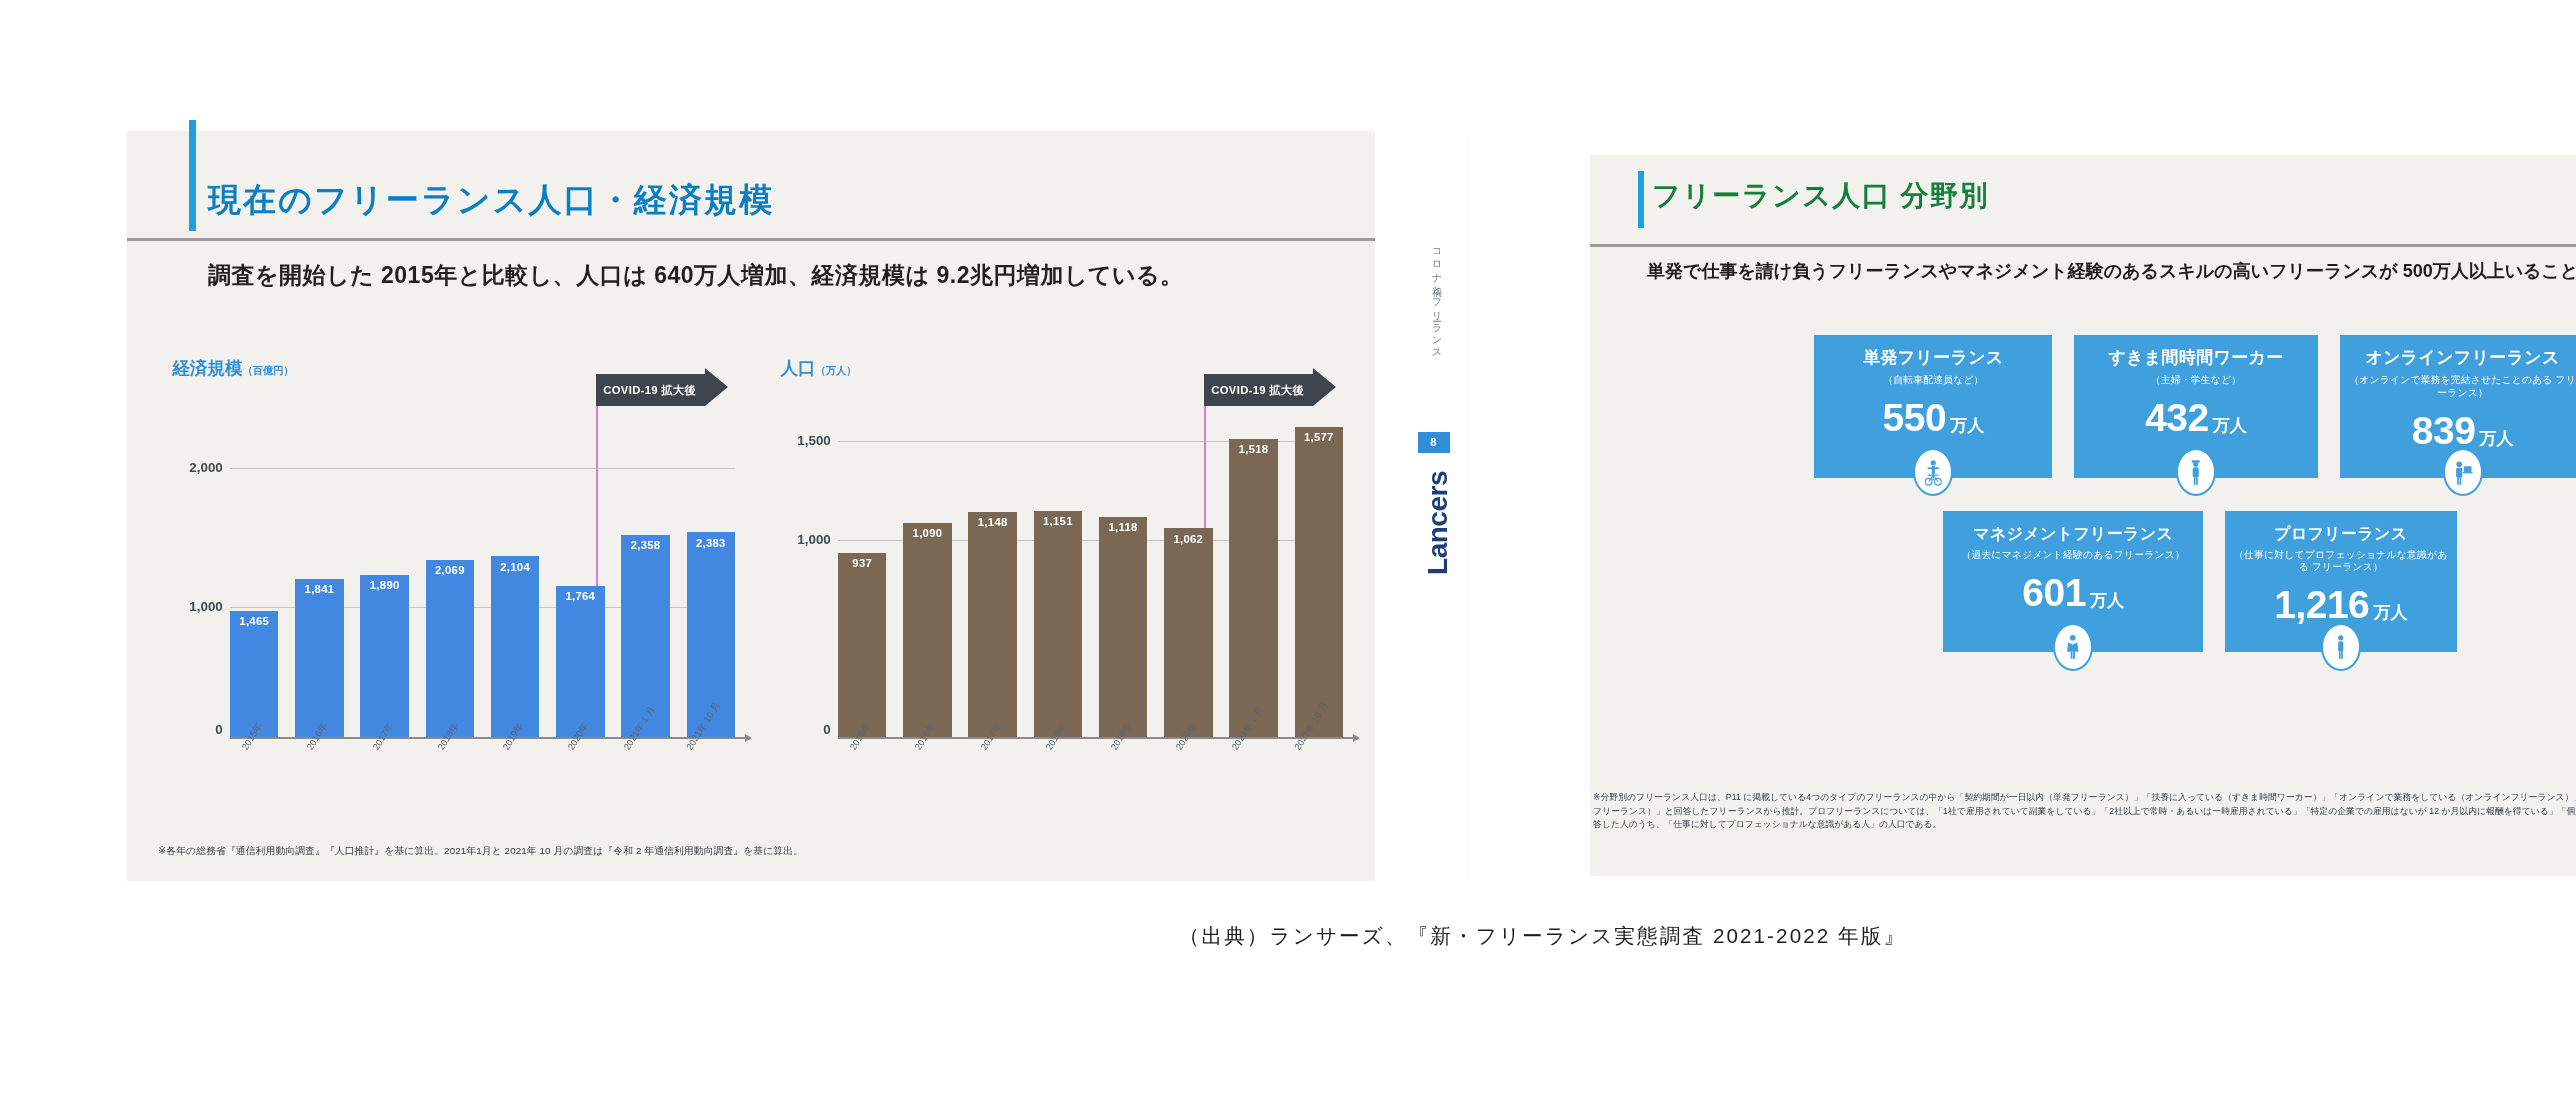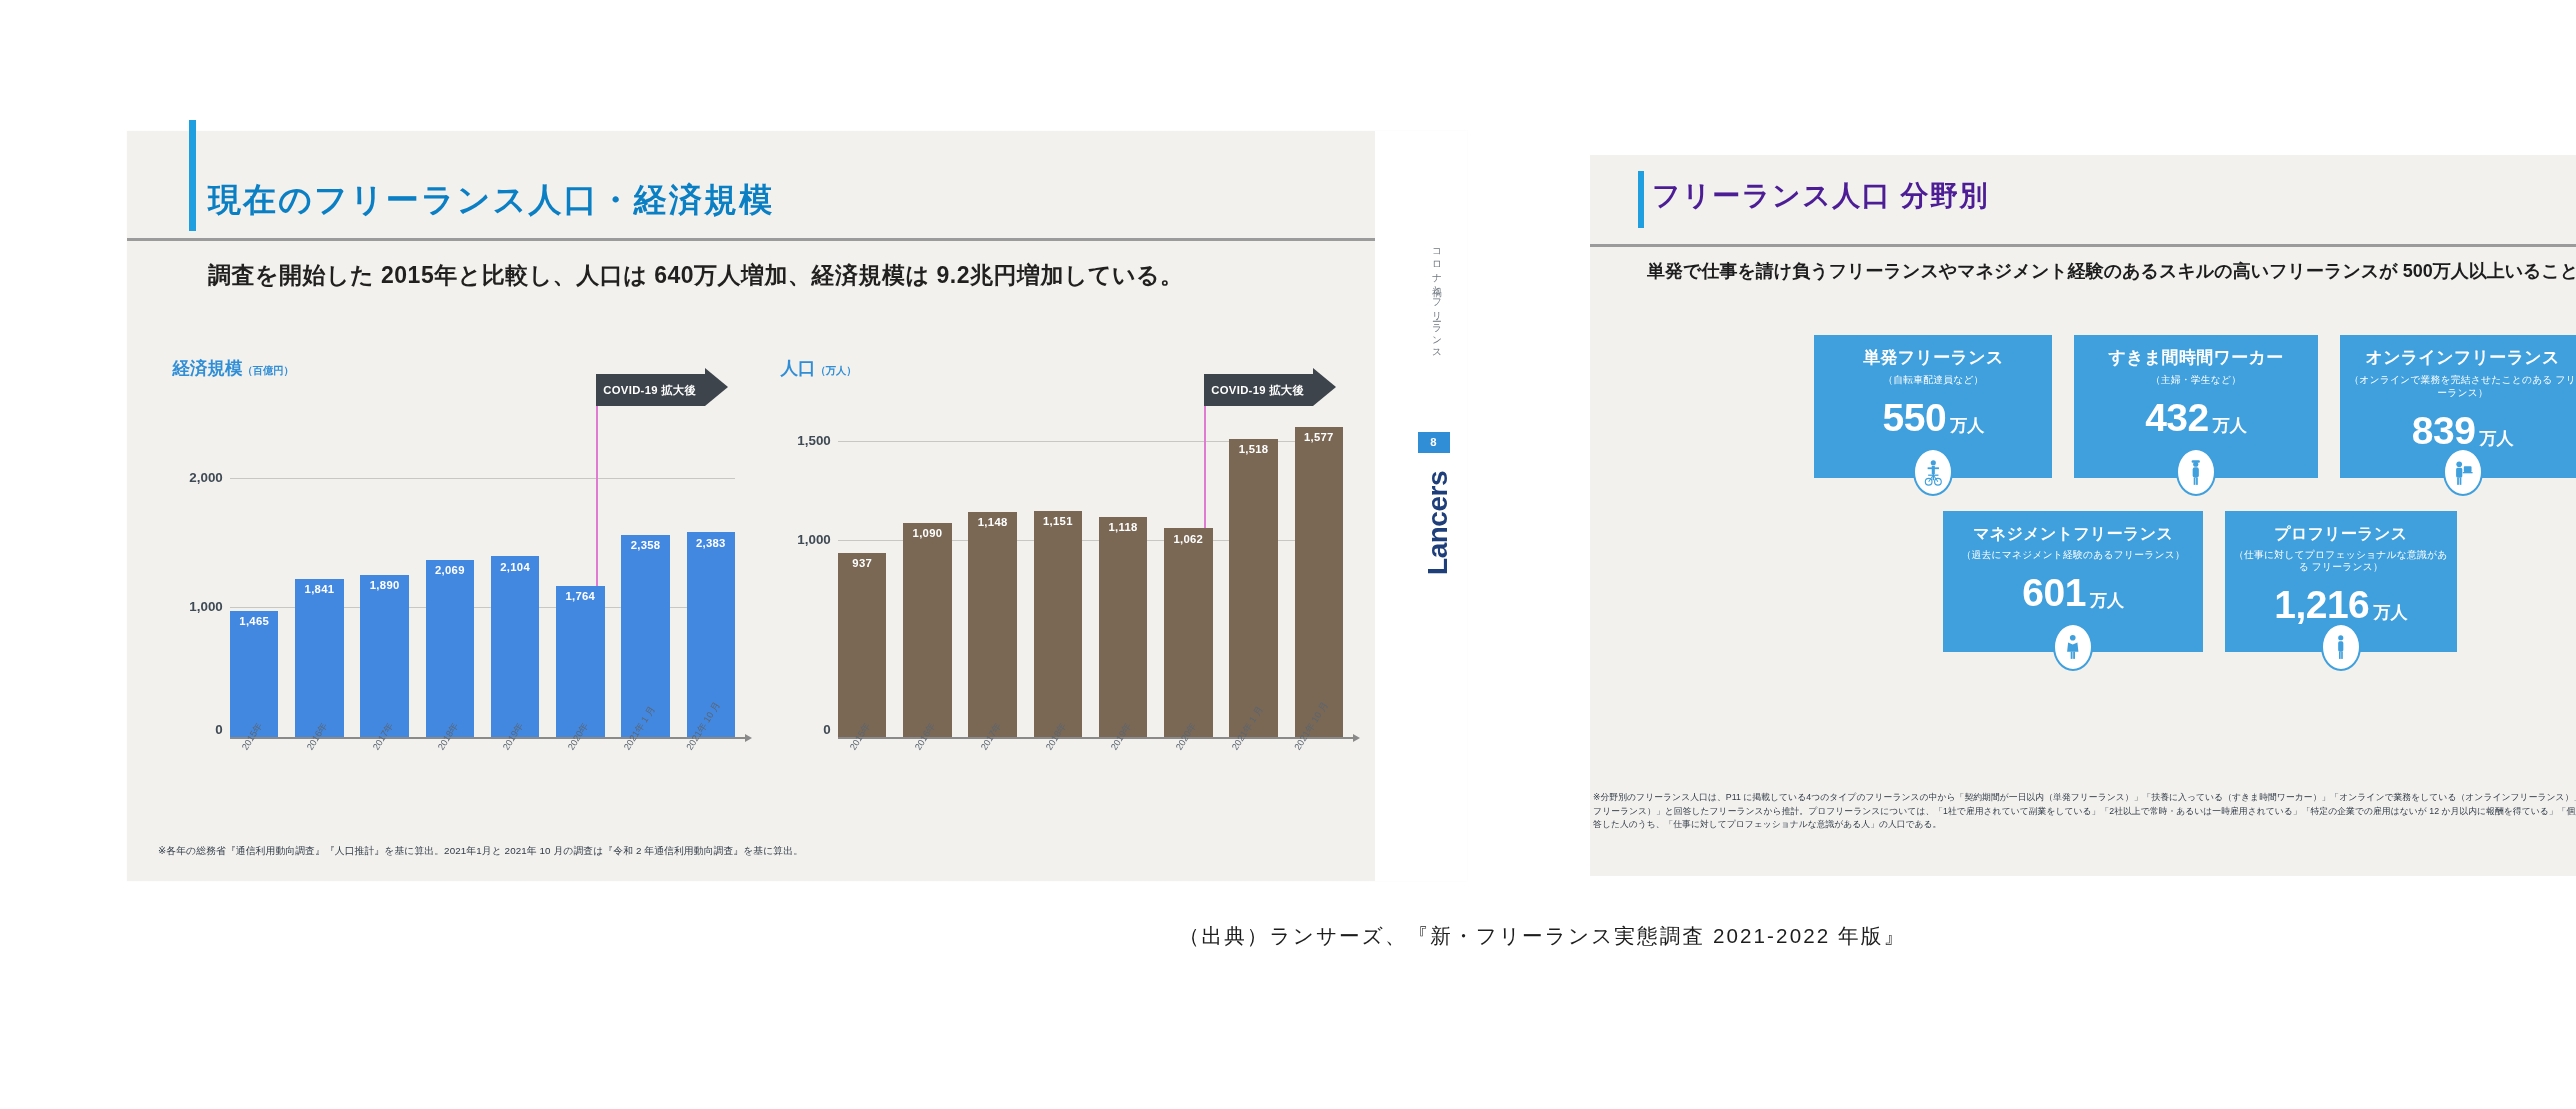--- a/index.html
+++ b/index.html
@@ -137,21 +137,21 @@
     position: absolute; left: 1590px; top: 155px;
     width: 1220px; height: 721px;
     background: #f2f1ee;
   }
   .slide-right .accent-bar {
     position: absolute; left: 48px; top: 15.5px;
     width: 5.7px; height: 57px; background: #1f9fe0;
   }
   .slide-right .title {
     position: absolute; left: 62px; top: 21.6px;
-    font-size: 28px; font-weight: bold; color: #4c1d95;
+    font-size: 28px; font-weight: bold; color: #15803d;
     letter-spacing: 1.5px; white-space: nowrap;
   }
   .slide-right .title-rule {
     position: absolute; left: 0px; top: 89px;
     width: 1180px; height: 2.6px; background: #9b9b9b;
   }
   .slide-right .lead {
     position: absolute; left: 57px; top: 103px; width: 1092px;
     font-size: 18px; font-weight: bold; color: #1d1d1d; line-height: 1.45;
   }
@@ -225,21 +225,21 @@
       <div class="chart left">
         <div class="chart-title">
           <span>経済規模</span><span class="unit">（百億円）</span>
         </div>
 
         <div class="plot">
 
           <div class="gridline" style="bottom:131px;">
             <span class="ytick">1,000</span>
           </div>
-          <div class="gridline" style="bottom:260px;">
+          <div class="gridline" style="bottom:270px;">
             <span class="ytick">2,000</span>
           </div>
           <div class="axis-x">
             <span class="ytick" style="bottom:-6.2px;">0</span>
           </div>
 
           <div class="covid-line" style="left:72.5%; bottom:2.1px; height:355px;"></div>
           <div class="covid-badge" style="left:72.5%; top:-58px;">COVID-19 拡大後</div>
 
           <div class="bars">

